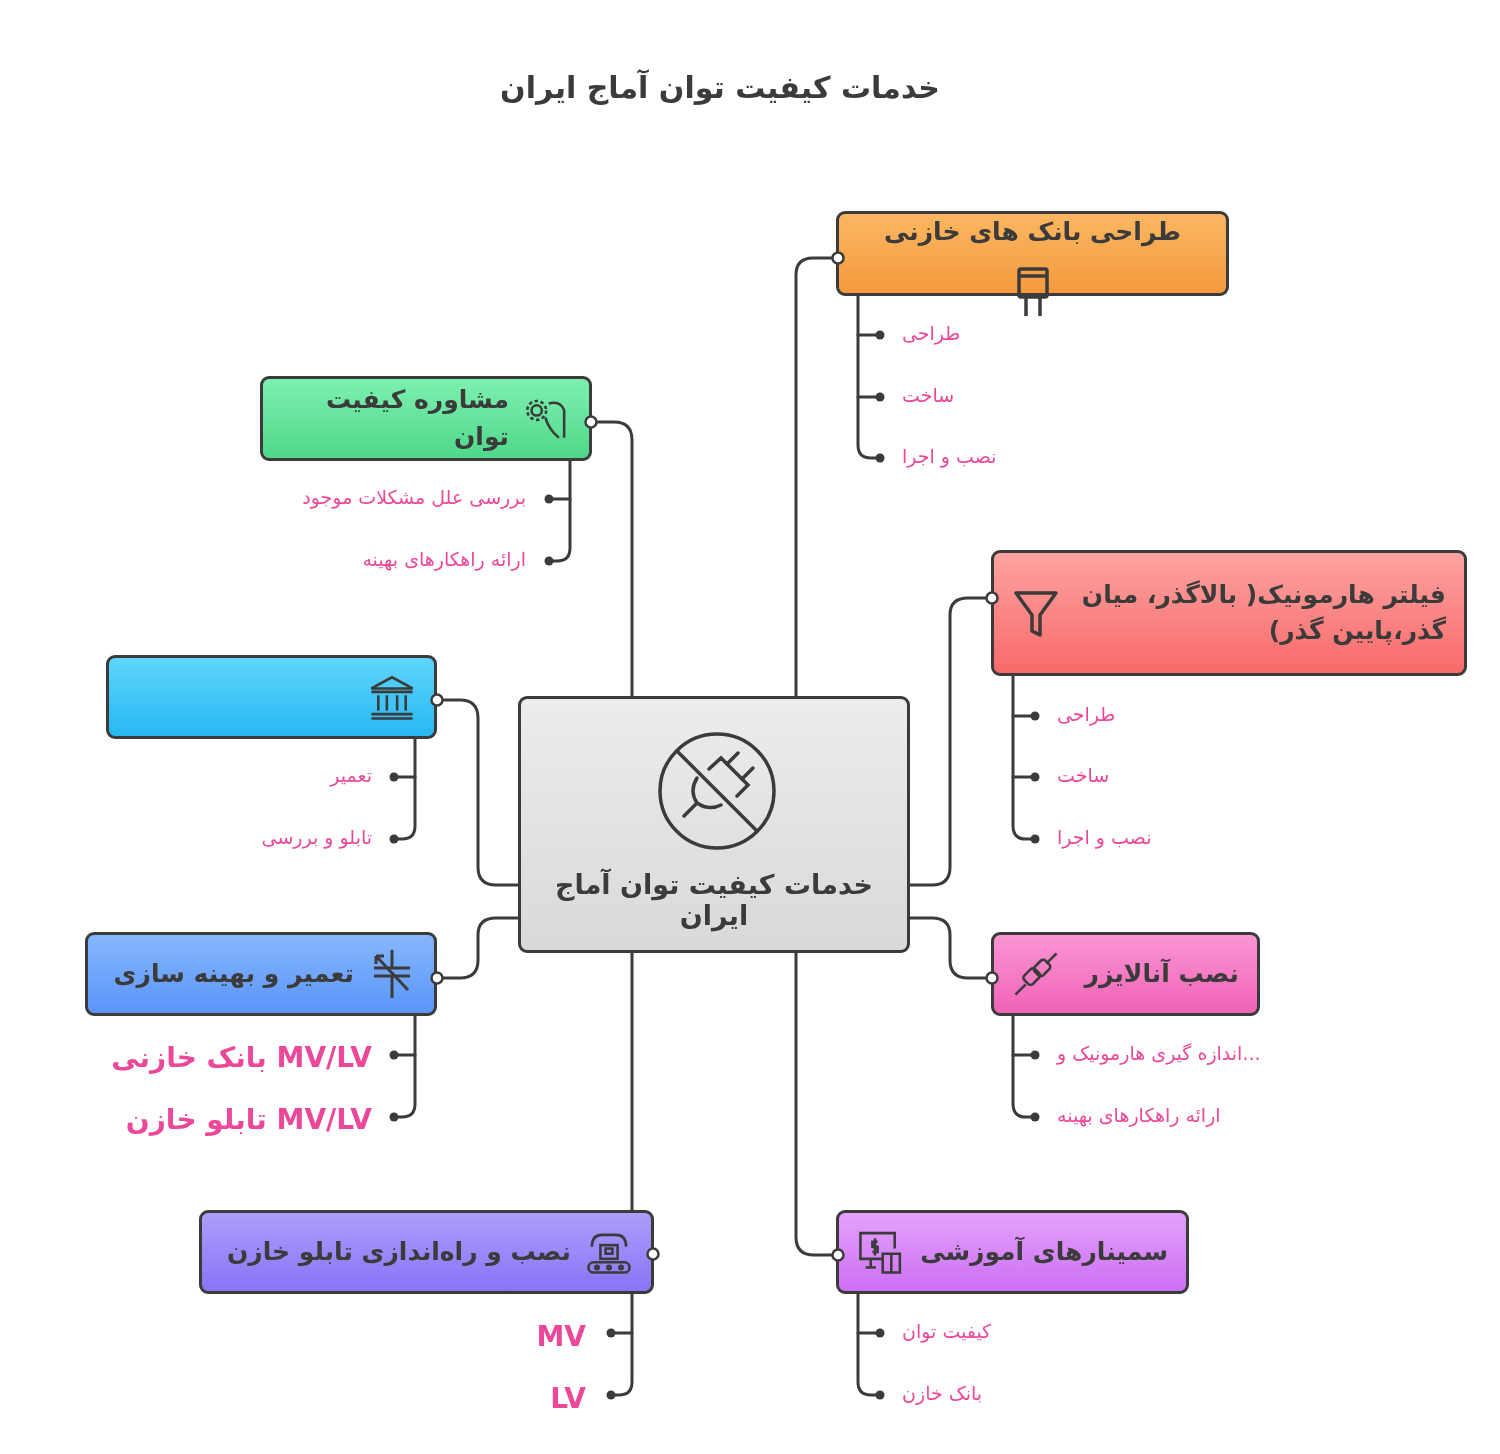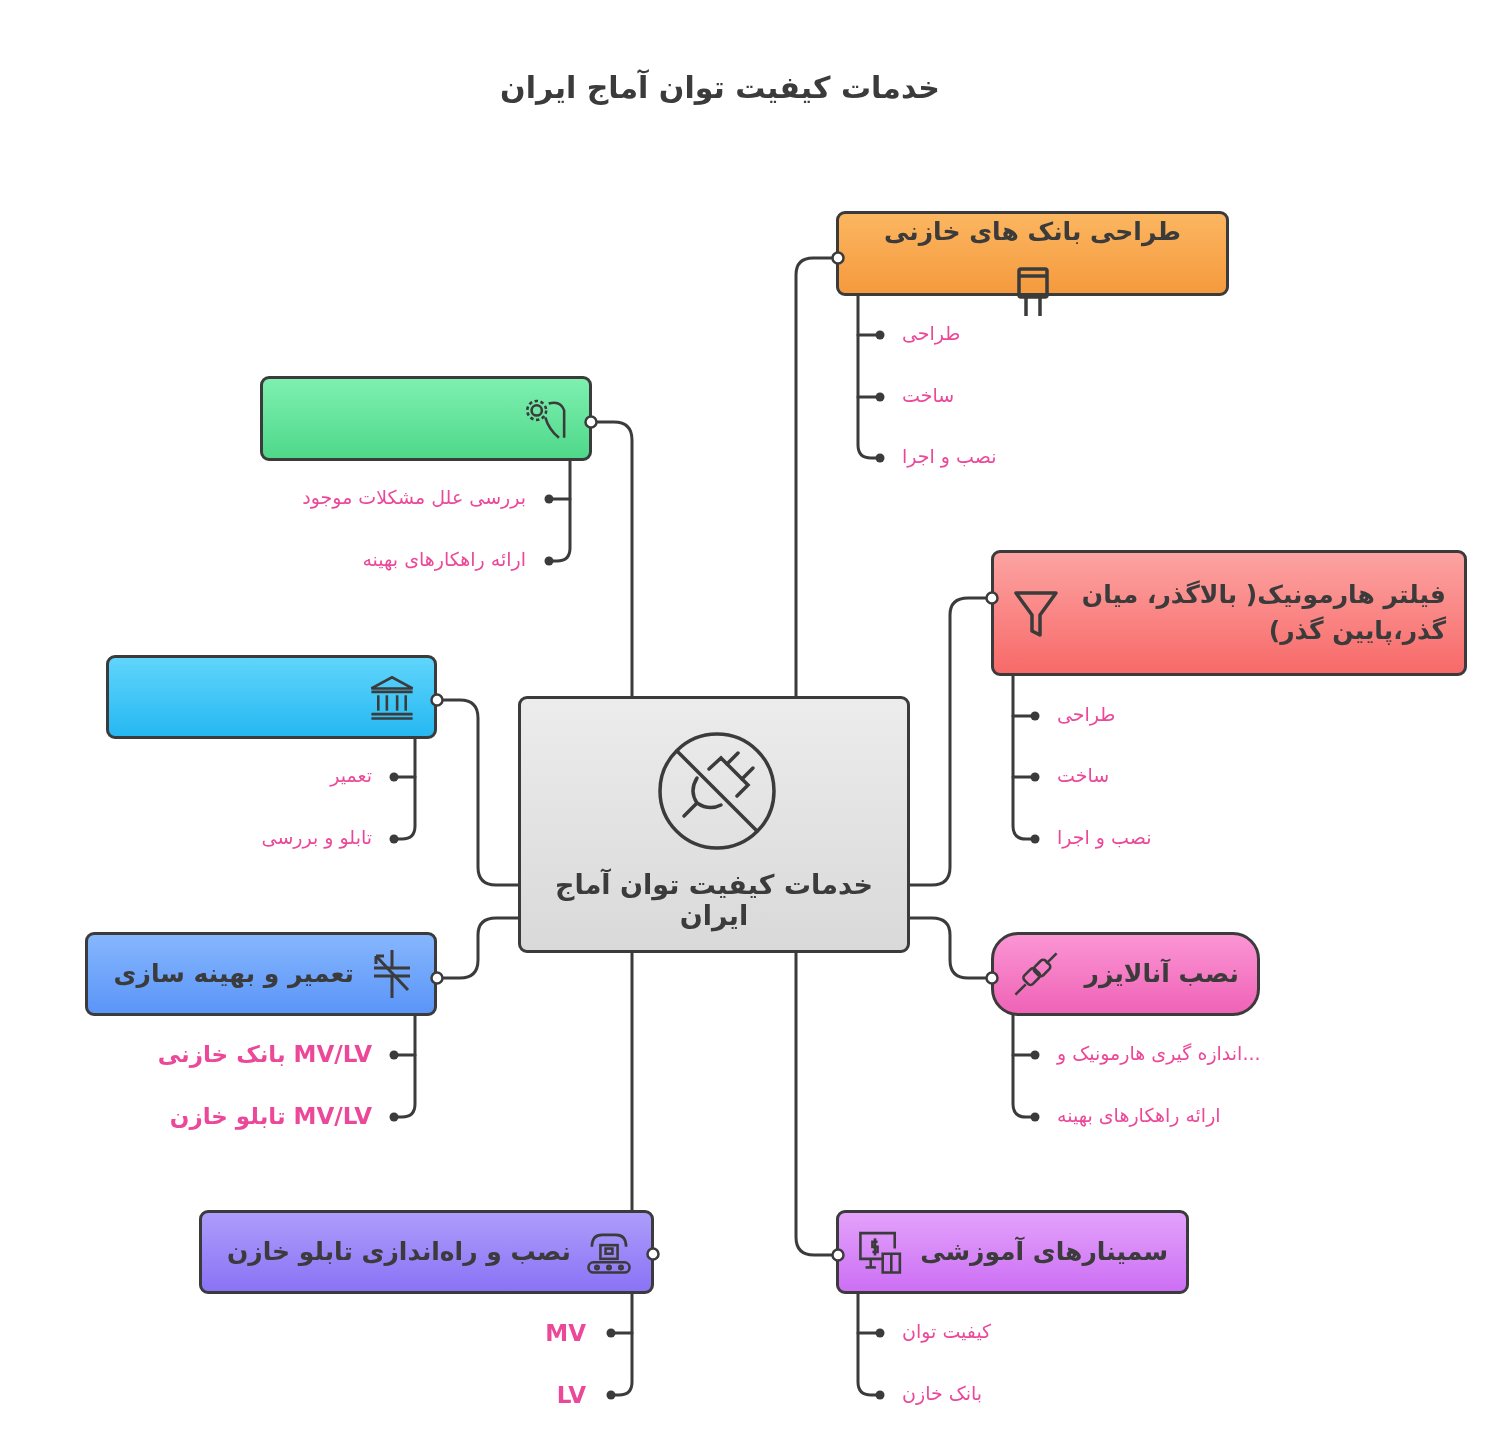--- a/index.html
+++ b/index.html
@@ -13,21 +13,21 @@
           font-weight:bold; font-size:25px; color:#3b3b3b; }
   .node .lbl { flex:1; line-height:1.45; }
   .node .ico { width:48px; height:56px; flex:none; display:flex; align-items:center; justify-content:center; }
   .center { position:absolute; left:518px; top:696px; width:392px; height:257px; box-sizing:border-box;
             border:3px solid #3b3b3b; border-radius:9px;
             background:linear-gradient(#ececec,#d9d9d9); direction:rtl; }
   .center .cico { position:absolute; left:136px; top:32px; width:120px; height:120px; }
   .center .clbl { position:absolute; left:0; right:0; top:170px; text-align:center; font-size:27px; font-weight:bold; color:#3b3b3b; }
   .leaf { position:absolute; font-size:19px; color:#ec4899; direction:rtl; white-space:nowrap; }
   .leaf.r { text-align:right; }
-  .leaf.b { font-weight:bold; font-size:23px; }
+  .leaf.b { font-weight:bold; font-size:28px; }
 </style>
 </head>
 <body>
 
 <div class="title">خدمات کیفیت توان آماج ایران</div>
 
 <svg class="wires" viewBox="0 0 1500 1454">
   <g fill="none" stroke="#3b3b3b" stroke-width="3" stroke-linecap="round">
 
     <path d="M796 696 V275 Q796 258 813 258 H838"></path>
@@ -126,20 +126,21 @@
 
 <div class="node" style="left:260px;top:376px;width:332px;height:85px;background:linear-gradient(#7ef0b0,#4fd88a);">
   <svg class="ico" viewBox="0 0 56 56">
     <g fill="none" stroke="#3b3b3b" stroke-width="3">
         <circle cx="16" cy="18" r="6"></circle>
         <circle cx="16" cy="18" r="11" stroke-dasharray="4 3"></circle>
         <path d="M30 10 Q44 6 48 18 V50"></path>
         <path d="M26 26 Q30 40 42 50"></path>
       </g>
   </svg>
+  <span class="lbl">مشاوره کیفیت توان</span>
 </div>
 <div class="leaf r" style="right:974px;top:486px;">بررسی علل مشکلات موجود</div>
 <div class="leaf r" style="right:974px;top:548px;">ارائه راهکارهای بهینه</div>
 
 <div class="node" style="left:991px;top:550px;width:476px;height:126px;background:linear-gradient(#fca3a1,#f76a69);">
   <span class="lbl">
     <span>فیلتر هارمونیک( بالاگذر، میان</span><br>
     <span>گذر،پایین گذر)</span>
   </span>
   <svg class="ico" viewBox="0 0 48 56">
@@ -176,21 +177,21 @@
         <line x1="6" y1="30" x2="42" y2="30"></line>
         <line x1="8" y1="10" x2="40" y2="44"></line>
         <path d="M8 10 L8 18 M8 10 L16 10"></path>
       </g>
   </svg>
   <span class="lbl">تعمیر و بهینه سازی</span>
 </div>
 <div class="leaf r b" style="right:1128px;top:1041px;">MV/LV بانک خازنی</div>
 <div class="leaf r b" style="right:1128px;top:1103px;">MV/LV تابلو خازن</div>
 
-<div class="node" style="left:991px;top:932px;width:269px;height:84px;background:linear-gradient(#fb95d4,#ef63b6);border-radius:27px;">
+<div class="node" style="left:991px;top:932px;width:269px;height:84px;background:linear-gradient(#fb95d4,#ef63b6);">
   <span class="lbl">نصب آنالایزر</span>
   <svg class="ico" viewBox="0 0 56 56">
     <g fill="none" stroke="#3b3b3b" stroke-width="3">
         <line x1="4" y1="52" x2="16" y2="40"></line>
         <rect x="16" y="22" width="14" height="18" rx="4" transform="rotate(45 23 31)"></rect>
         <rect x="28" y="12" width="14" height="18" rx="4" transform="rotate(45 35 21)"></rect>
         <line x1="40" y1="16" x2="52" y2="4"></line>
       </g>
   </svg>
 </div>

